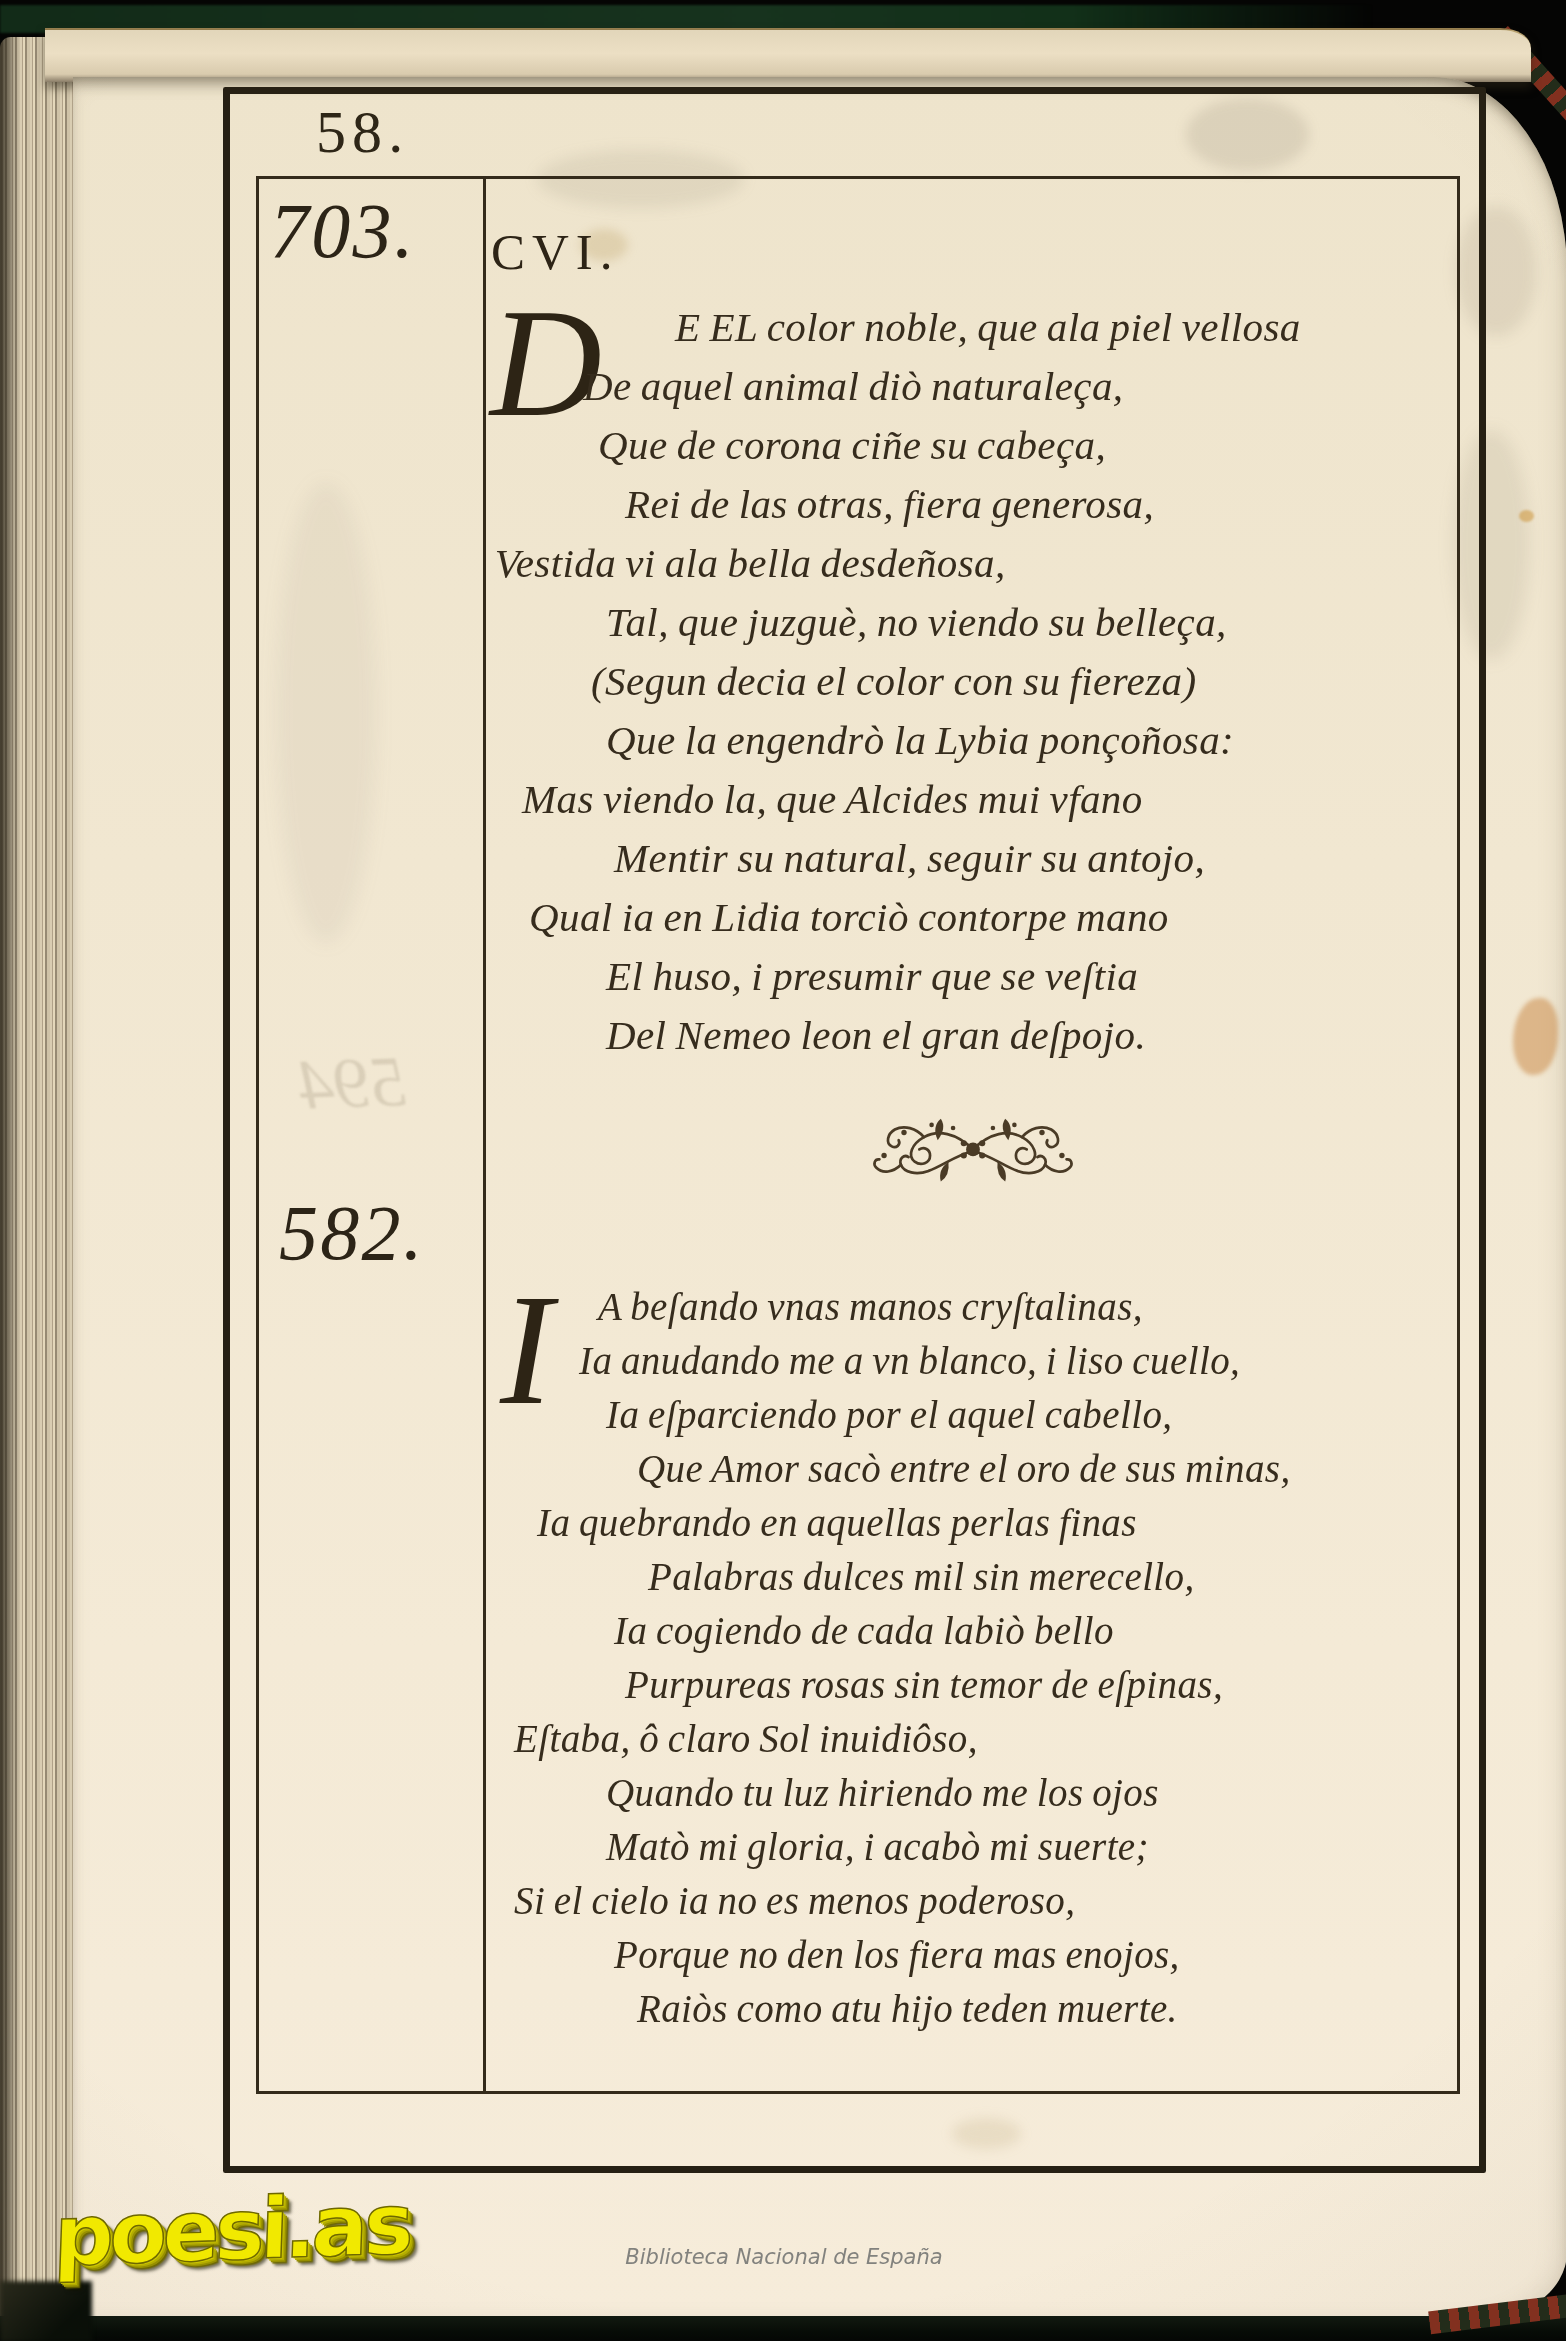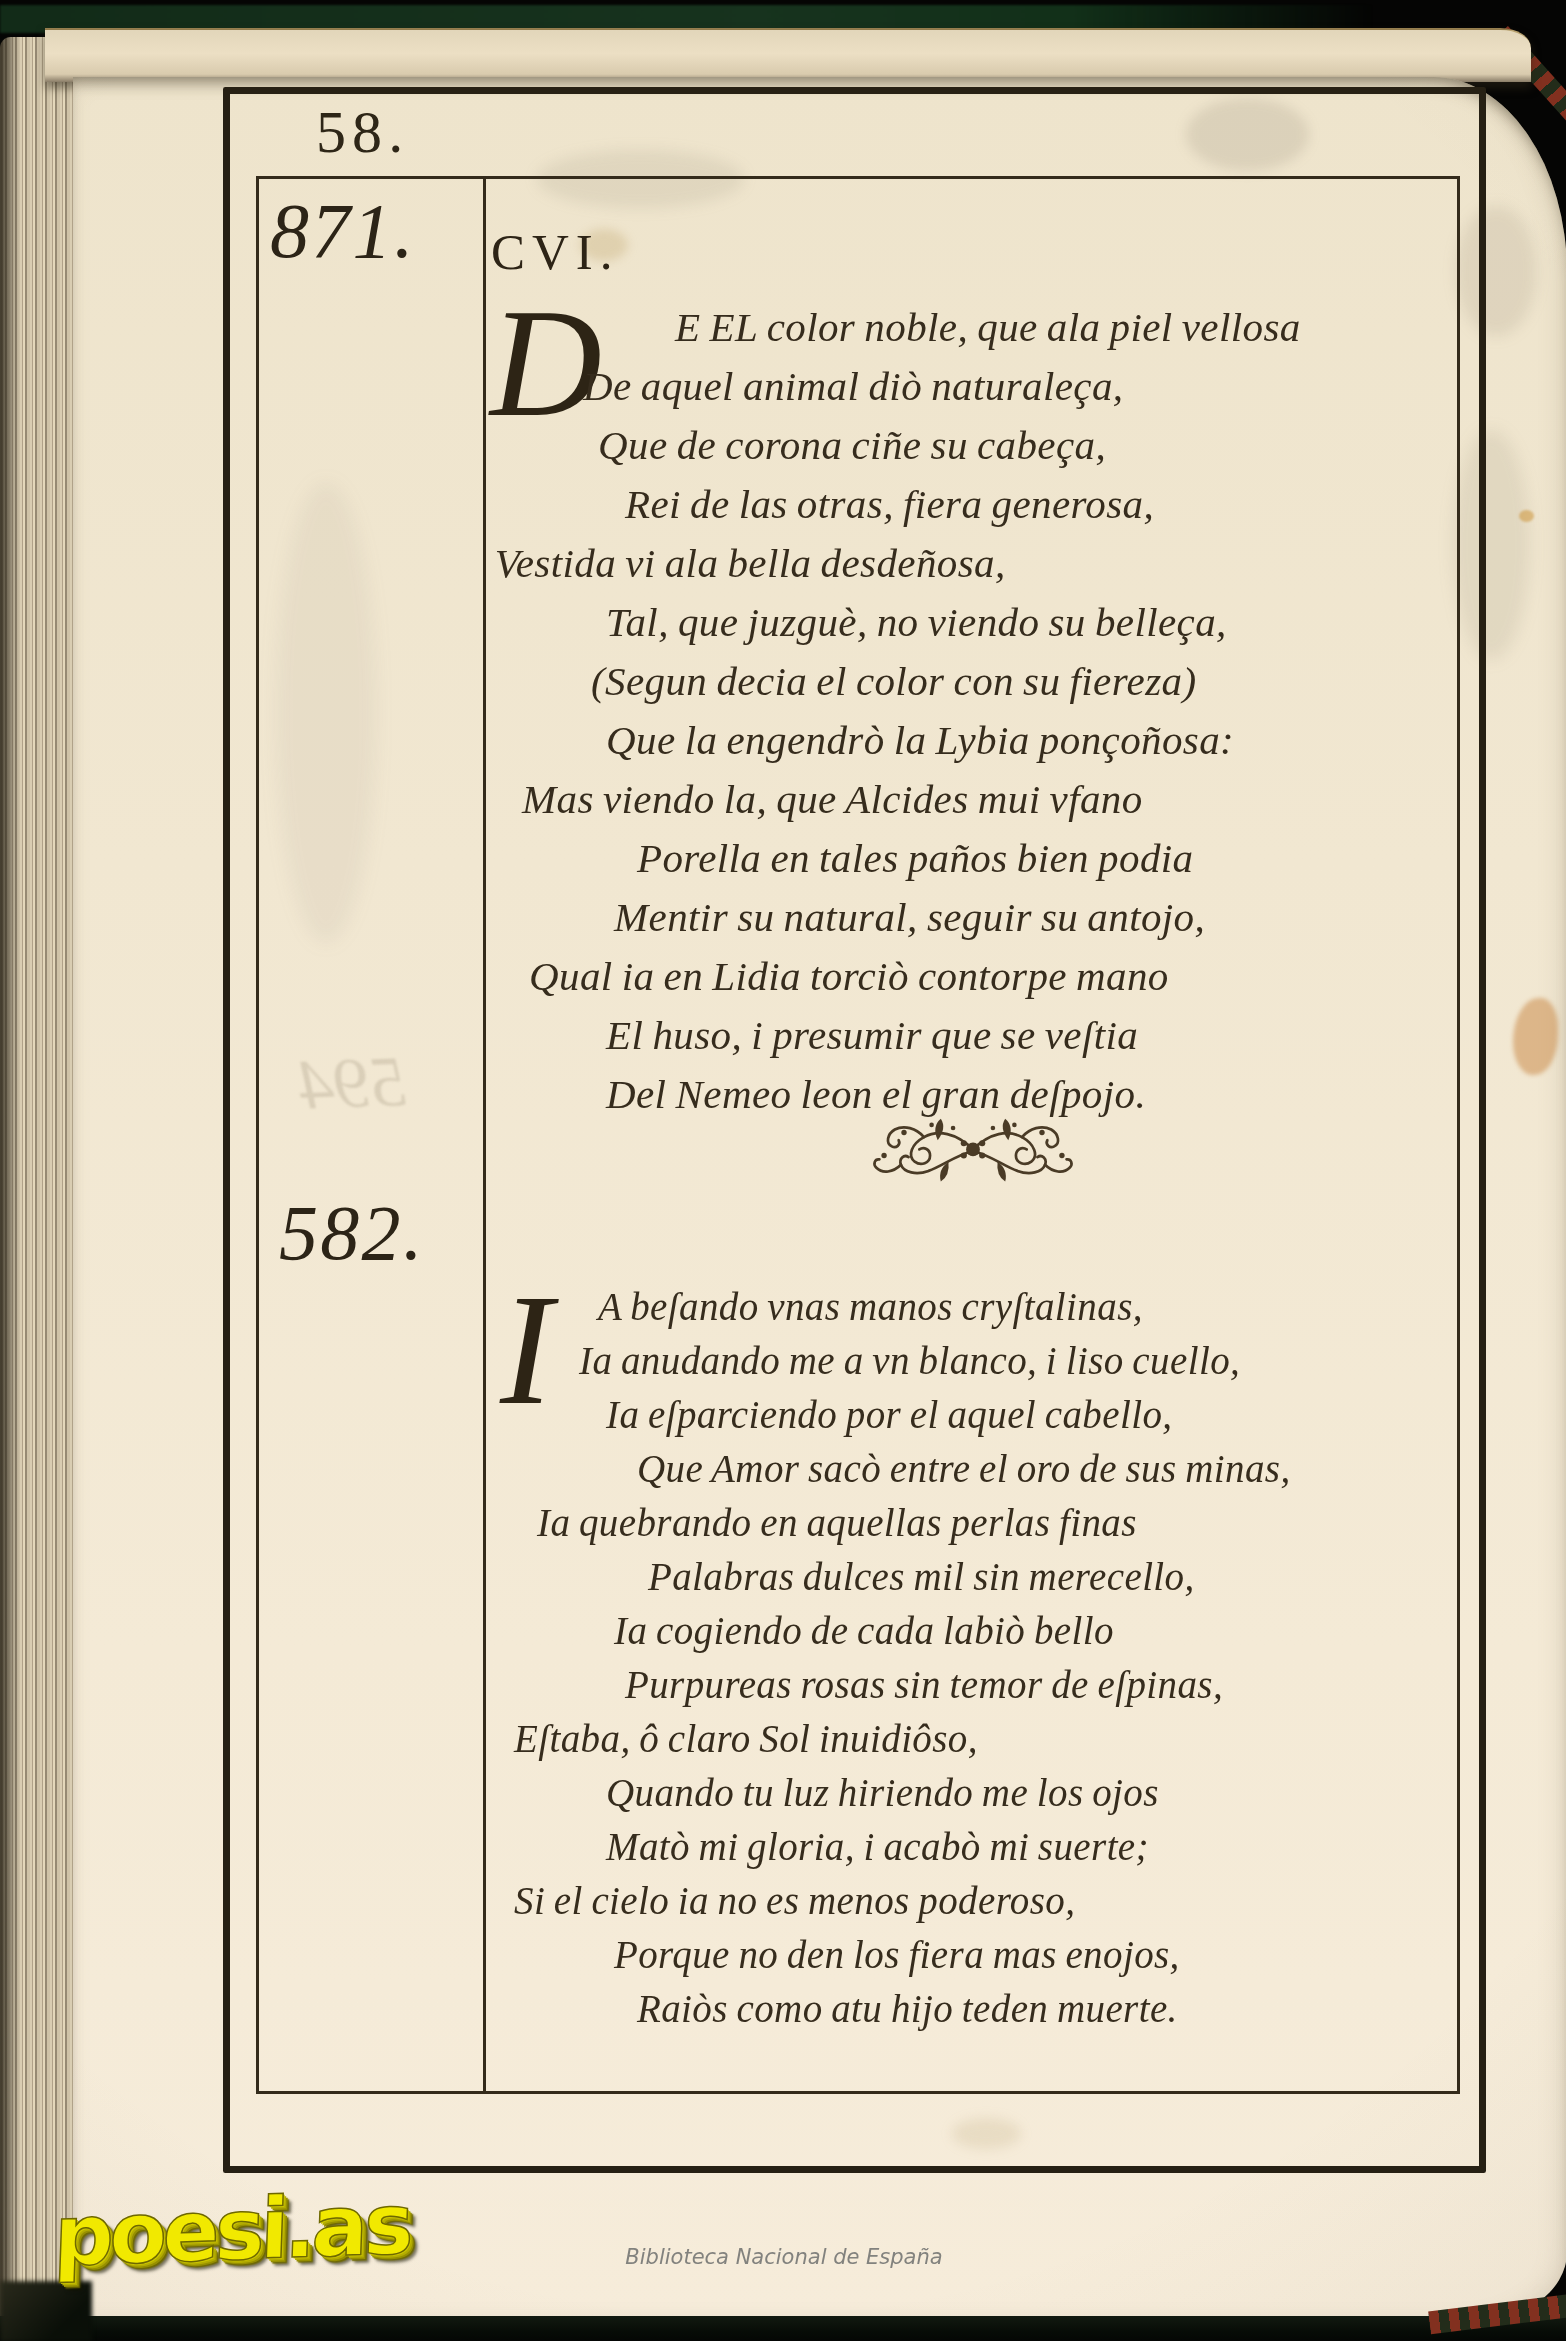--- a/index.html
+++ b/index.html
@@ -132,37 +132,36 @@
   <div class="smudge fox2"></div>
   <div class="smudge fox3"></div>
   <div class="smudge fox4"></div>
 
   <div class="outer-frame"></div>
   <div class="inner-frame"></div>
   <div class="column-divider"></div>
 
   <div class="folio">58.</div>
 
-  <div class="margin-num num-584">871.</div>
+  <div class="margin-num num-584">703.</div>
   <div class="margin-num num-582">582.</div>
   <div class="ghost-num">594</div>
 
   <div class="sonnet-heading h-cvi">CVI.</div>
   <div class="initial initial-d">D</div>
   <div class="sonnet s1">
     <div class="line" style="padding-left:184px">E EL color noble, que ala piel vellosa</div>
     <div class="line" style="padding-left:92px">De aquel animal diò naturaleça,</div>
     <div class="line" style="padding-left:107px">Que de corona ciñe su cabeça,</div>
     <div class="line" style="padding-left:134px">Rei de las otras, fiera generosa,</div>
     <div class="line" style="padding-left:3.8px">Vestida vi ala bella desdeñosa,</div>
     <div class="line" style="padding-left:115px">Tal, que juzguè, no viendo su belleça,</div>
     <div class="line" style="padding-left:100px">(Segun decia el color con su fiereza)</div>
     <div class="line" style="padding-left:115px">Que la engendrò la Lybia ponçoñosa:</div>
     <div class="line" style="padding-left:31px">Mas viendo la, que Alcides mui vfano</div>
-    <div class="line" style="padding-left:146px">Porella en tales paños bien podia</div>
     <div class="line" style="padding-left:123px">Mentir su natural, seguir su antojo,</div>
     <div class="line" style="padding-left:38px">Qual ia en Lidia torciò contorpe mano</div>
     <div class="line" style="padding-left:115px">El huso, i presumir que se veſtia</div>
     <div class="line" style="padding-left:115px">Del Nemeo leon el gran deſpojo.</div>
   </div>
 
   <svg class="ornament" viewBox="0 0 300 95">
     <g stroke="#4a3b26" stroke-width="3.5" fill="none" stroke-linecap="round">
       <path d="M150 50 C128 28 104 24 86 34 C70 43 64 58 74 66 C82 72 94 68 94 58 C94 50 86 46 80 50"></path>
       <path d="M150 52 C126 58 110 72 92 78 C76 84 60 80 56 70 C53 62 60 56 66 60"></path>

